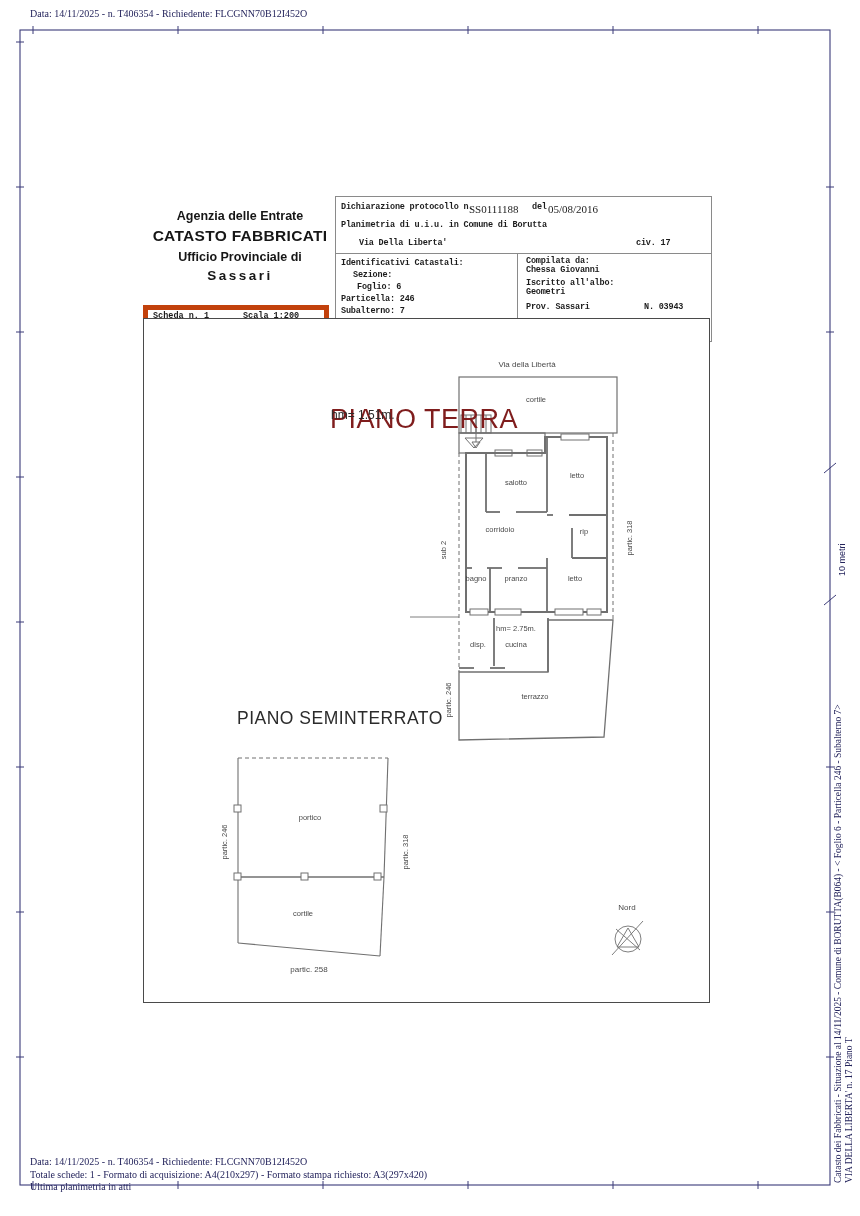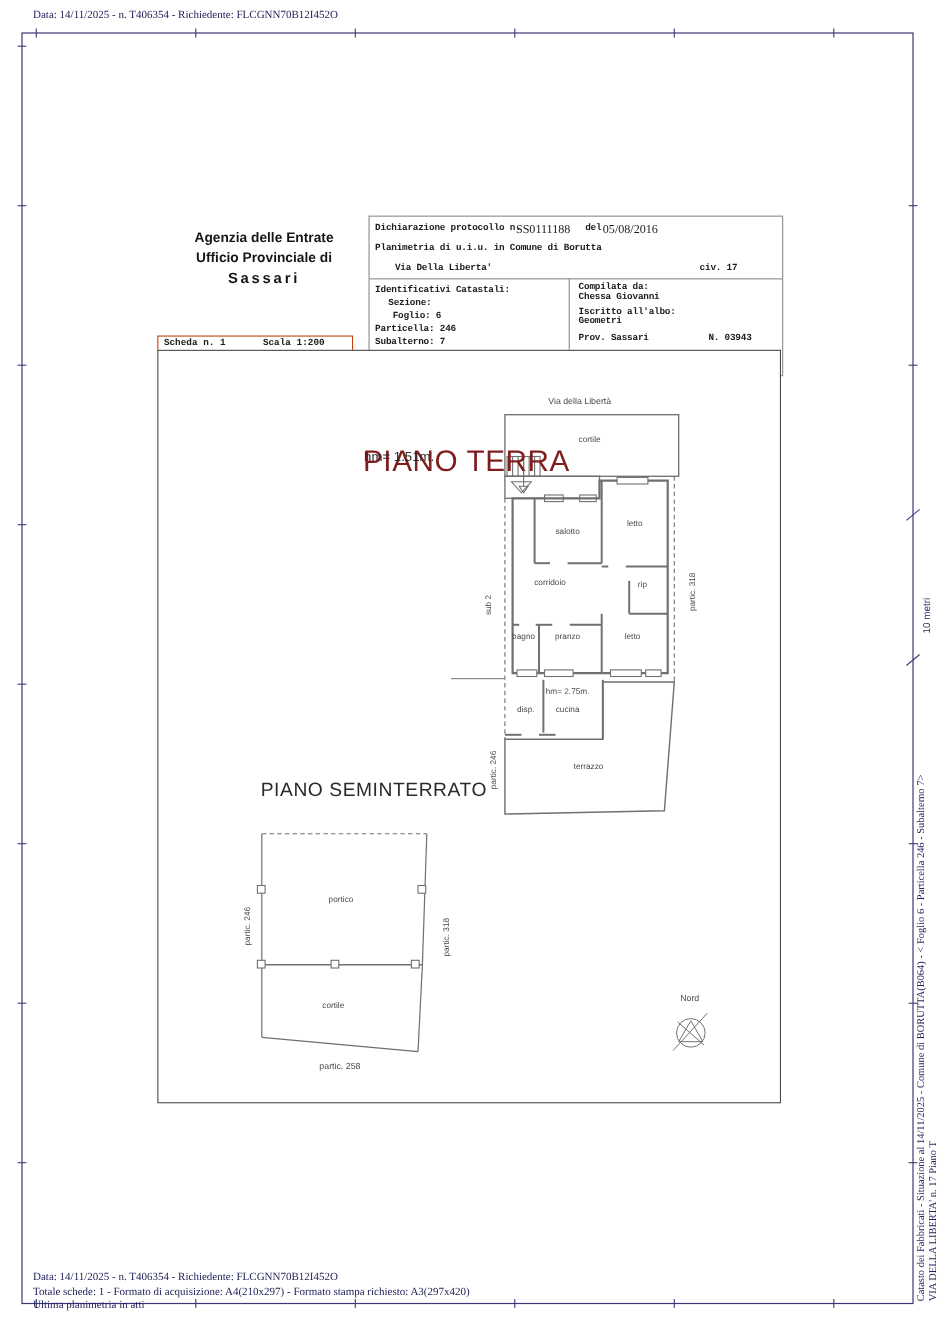--- a/index.html
+++ b/index.html
@@ -13,21 +13,21 @@
   .serif{font-family:"Liberation Serif",serif;}
   
   .scanline{font-size:10px;white-space:nowrap;}
   
   .agency{width:196px;text-align:center;color:#161616;font-weight:bold;line-height:1.45;}
   .agency .a1{font-size:12.5px;}
   .agency .a2{font-size:15.5px;letter-spacing:.3px;}
   .agency .a3{font-size:12.5px;}
   .agency .a4{font-size:13.5px;letter-spacing:2.5px;}
   
-  .schedabar{width:176px;height:14px;border:1px solid #c2410c;background:#fff;}
+  .schedabar{width:176px;height:14px;border:5px solid #c2410c;background:#fff;}
   .schedabar span{position:absolute;top:1px;font-size:8.5px;font-weight:bold;font-family:"Liberation Mono",monospace;color:#1c1c1c;white-space:nowrap;}
   
   .decl{width:377px;height:146px;border:1px solid #8a8a8a;background:#fff;box-sizing:border-box;}
   .decl .m{position:absolute;font-family:"Liberation Mono",monospace;font-size:8.5px;font-weight:bold;color:#1c1c1c;white-space:nowrap;letter-spacing:-.2px;}
   .decl .v{position:absolute;font-family:"Liberation Serif",serif;font-size:11px;color:#1c1c1c;white-space:nowrap;}
   .decl .hdiv{position:absolute;left:0;top:56px;width:100%;border-top:1px solid #8a8a8a;}
   .decl .vdiv{position:absolute;left:181px;top:56px;height:65px;border-left:1px solid #8a8a8a;}
   
   .bigbox{width:567px;height:685px;border:1.5px solid #4a4a4a;box-sizing:border-box;background:#fff;}
   .pt-title{font-size:27px;color:#7f1d1d;letter-spacing:.5px;white-space:nowrap;margin-top:20px;}
@@ -78,20 +78,21 @@
     <line x1="824" y1="473" x2="836" y2="463"></line>
     <line x1="824" y1="605" x2="836" y2="595"></line>
   </g>
   <text transform="translate(845,576) rotate(-90)" font-family="Liberation Serif, serif" font-size="9px" fill="#24245c">10 metri</text>
 </svg>
 
 <div class="abs scanline serif navy" style="left:30px;top:8px">Data: 14/11/2025 - n. T406354 - Richiedente: FLCGNN70B12I452O</div>
 
 <div class="abs agency" style="left:142px;top:207px">
   <div class="a1">Agenzia delle Entrate</div>
+  <div class="a2">CATASTO FABBRICATI</div>
   <div class="a3">Ufficio Provinciale di</div>
   <div class="a4">Sassari</div>
 </div>
 
 <div class="abs schedabar" style="left:143px;top:305px">
   <span style="left:5px">Scheda n. 1</span>
   <span style="left:95px">Scala 1:200</span>
 </div>
 
 <div class="abs decl" style="left:335px;top:196px">

